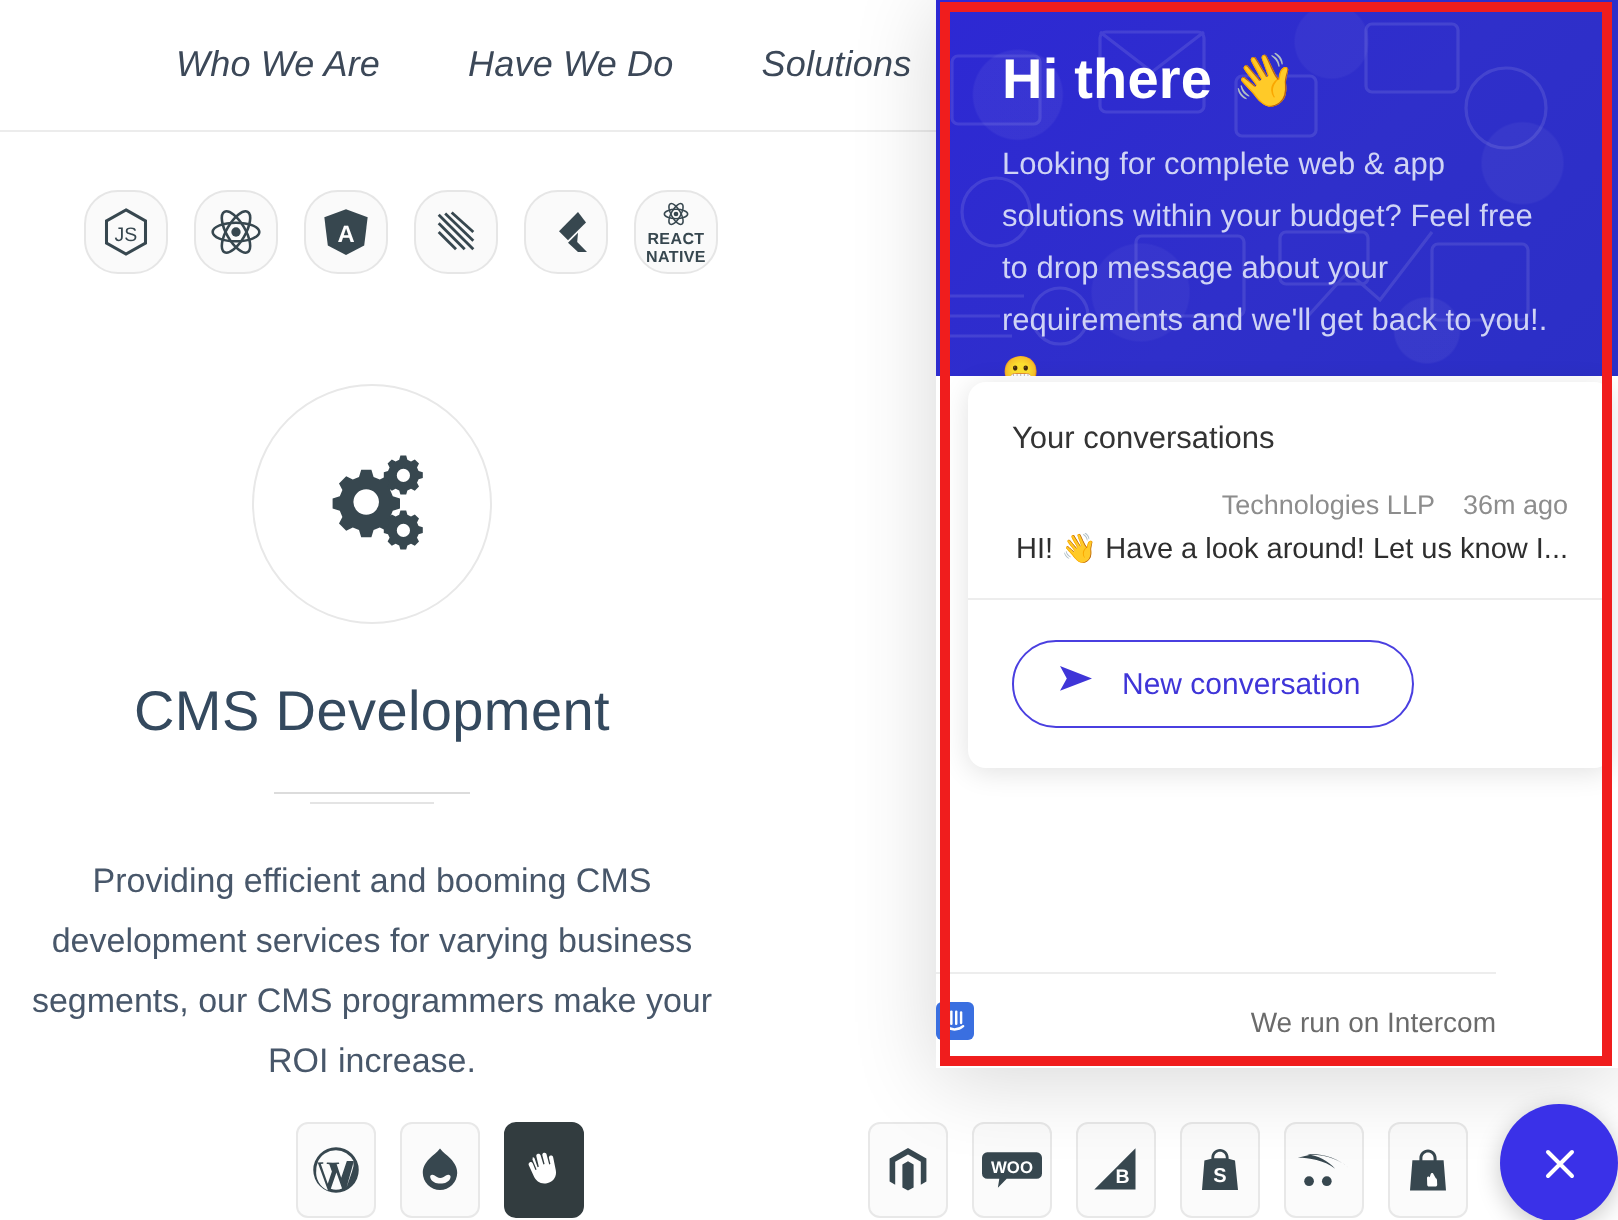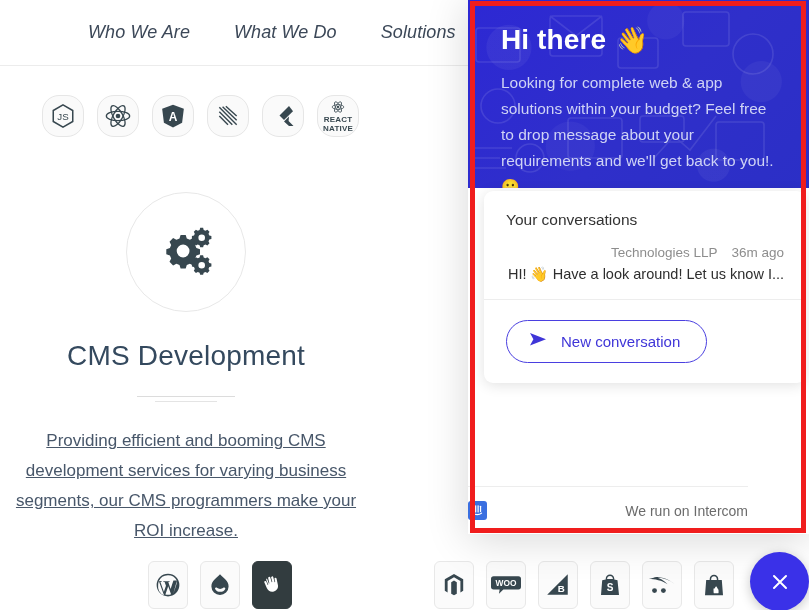--- a/index.html
+++ b/index.html
@@ -39,21 +39,21 @@
   
   .svc { position: absolute; top: 192px; text-align: center; z-index: 0; }
   .svc-circle {
     width: 120px; height: 120px; border-radius: 50%;
     border: 1px solid #e8e8e8; margin: 0 auto 28px;
     display: flex; align-items: center; justify-content: center;
   }
   .svc-title { font-size: 28px; color: #34495e; font-weight: 400; letter-spacing: .2px; }
   .svc-rule { width: 98px; height: 1px; background: #dcdcdc; margin: 24px auto 4px; }
   .svc-rule2 { width: 62px; height: 1px; background: #e4e4e4; margin: 0 auto 24px; }
-  .svc-body { font-size: 17px; line-height: 30px; color: #48576a; text-decoration: underline; }
+  .svc-body { font-size: 17px; line-height: 30px; color: #48576a; }
 
   
   .bottom-row { position: absolute; top: 561px; display: flex; gap: 12px; z-index: 0; }
   .logo-tile-lg {
     width: 40px; height: 48px; border: 1px solid #e8e8e8; border-radius: 6px;
     background: #fbfbfb; display: flex; align-items: center; justify-content: center;
     flex: none;
   }
   .logo-tile-lg.dark { background: #323c3f; border-color: #323c3f; }
 
@@ -147,21 +147,21 @@
     z-index: 1; pointer-events: none;
   }
 </style>
 </head>
 <body>
 
 <div id="page">
 
   <div class="nav">
     <div class="nav-item">Who We Are</div>
-    <div class="nav-item">What We Do</div>
+    <div class="nav-item">Have We Do</div>
     <div class="nav-item">Solutions</div>
     <div class="nav-item">Ou</div>
   </div>
 
   <div class="tech-strip" style="padding-left:42px; gap:13px;">
     <div class="logo-tile">
       <svg width="26" height="26" viewBox="0 0 24 24" fill="none" stroke="#37474f" stroke-width="1.4">
         <path d="M12 1.8 21 6.9v10.2L12 22.2 3 17.1V6.9z"></path>
         <text x="12" y="16" font-size="9" font-family="Liberation Sans, sans-serif" fill="#37474f" stroke="none" text-anchor="middle">JS</text>
       </svg>

